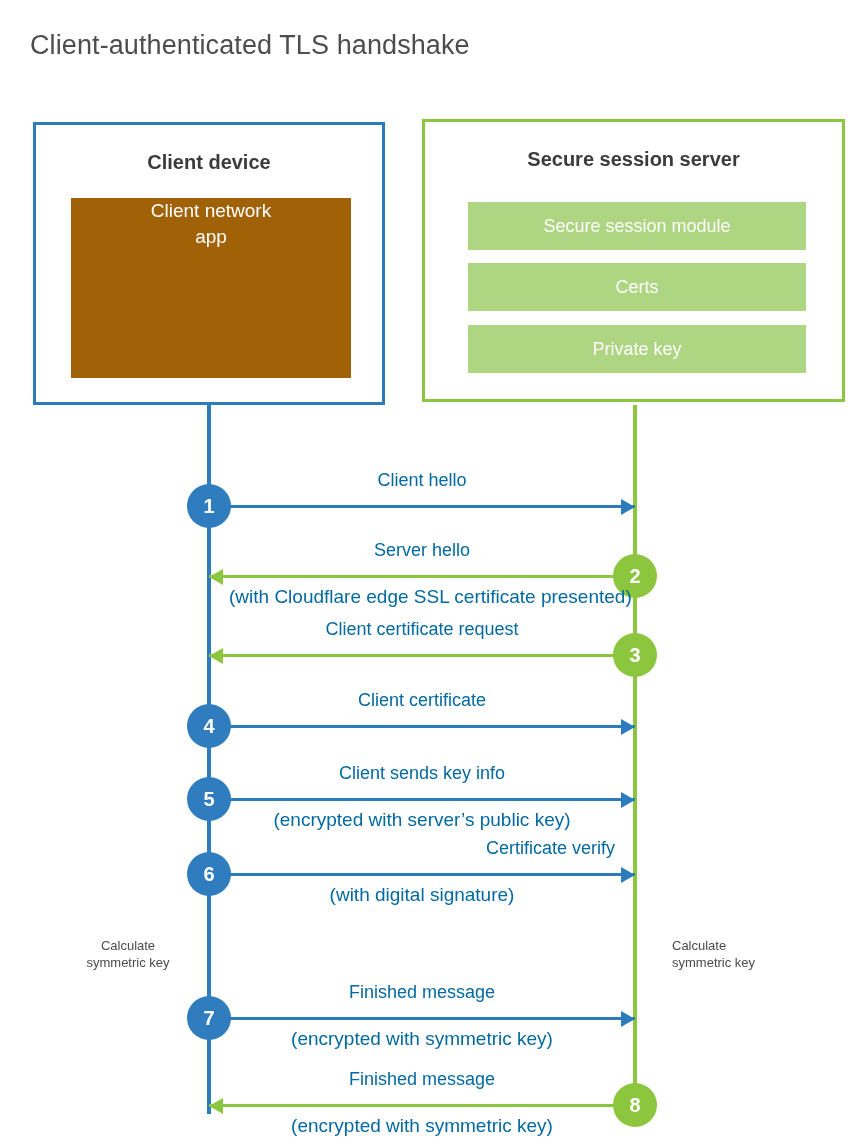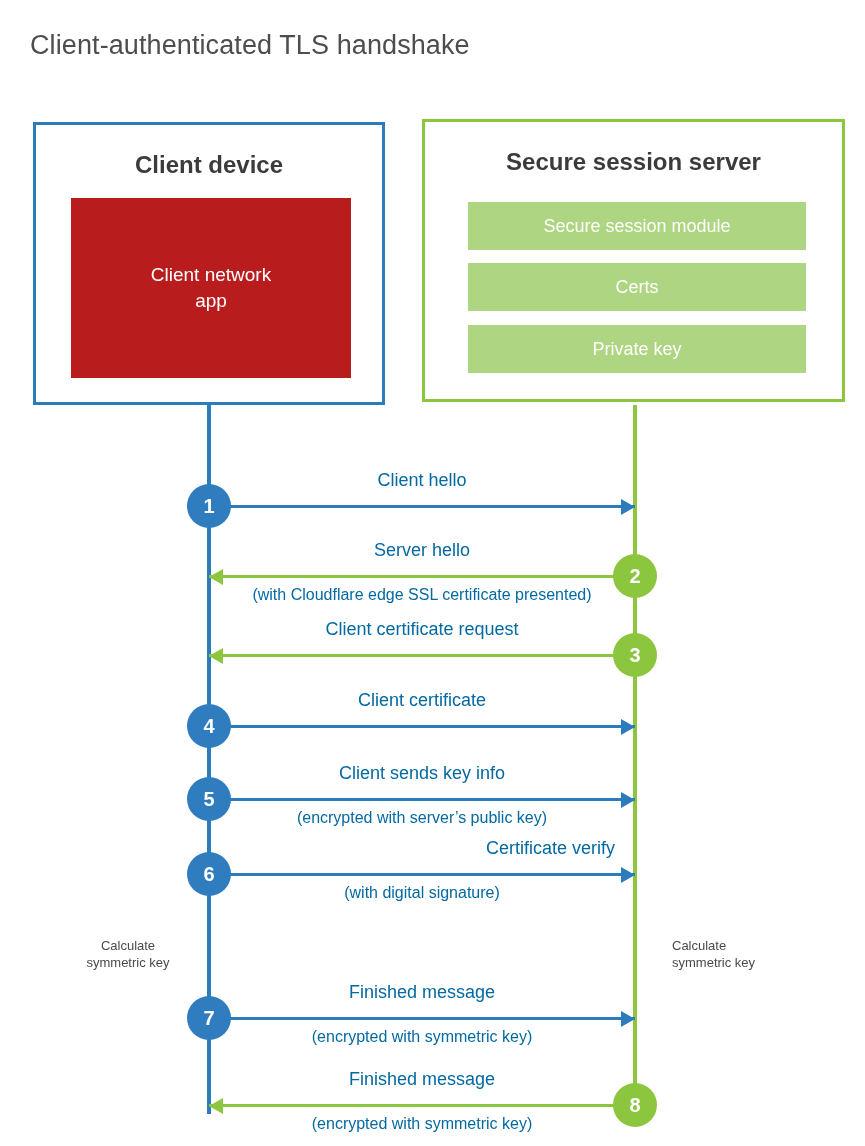--- a/index.html
+++ b/index.html
@@ -51,35 +51,34 @@
     width: 423px;
     height: 283px;
     border: 3px solid #8cc63f;
   }
   .actor-title {
     position: absolute;
     left: 0;
     right: 0;
     top: 26px;
     text-align: center;
-    font-size: 24px;
+    font-size: 20px;
     font-weight: bold;
     color: #3b3b3b;
   }
 
   
   .inner-app {
     position: absolute;
     left: 35px;
     top: 73px;
     width: 280px;
     height: 180px;
-    background: #b91c1c;
+    background: #a16207;
     display: flex;
-    align-items: center;
     justify-content: center;
   }
   .inner-app span {
     color: #ffffff;
     font-size: 19px;
     line-height: 26px;
     text-align: center;
     font-weight: 400;
   }
 
@@ -166,21 +165,21 @@
     position: absolute;
     text-align: center;
     color: #0369a1;
     white-space: nowrap;
   }
   .msg-label.main {
     font-size: 18px;
     top: -36px;
   }
   .msg-label.sub {
-    font-size: 16px;
+    font-size: 19px;
     top: 10px;
   }
 
   
   .annotation {
     position: absolute;
     font-size: 13px;
     line-height: 17px;
     color: #4a4a4a;
   }

